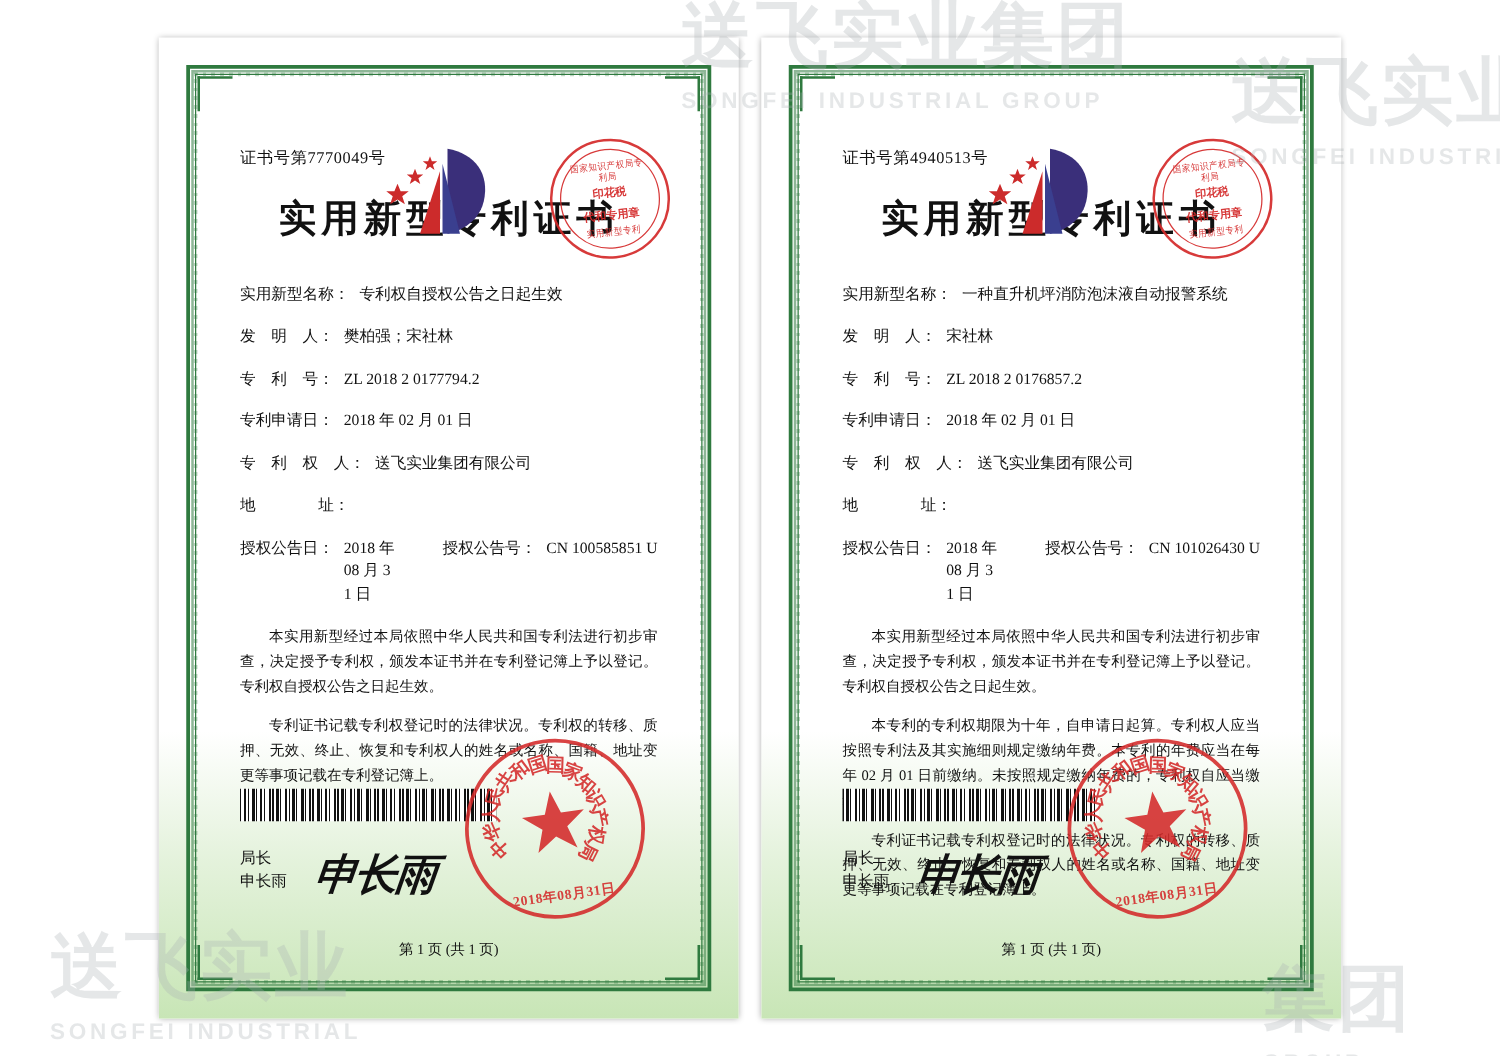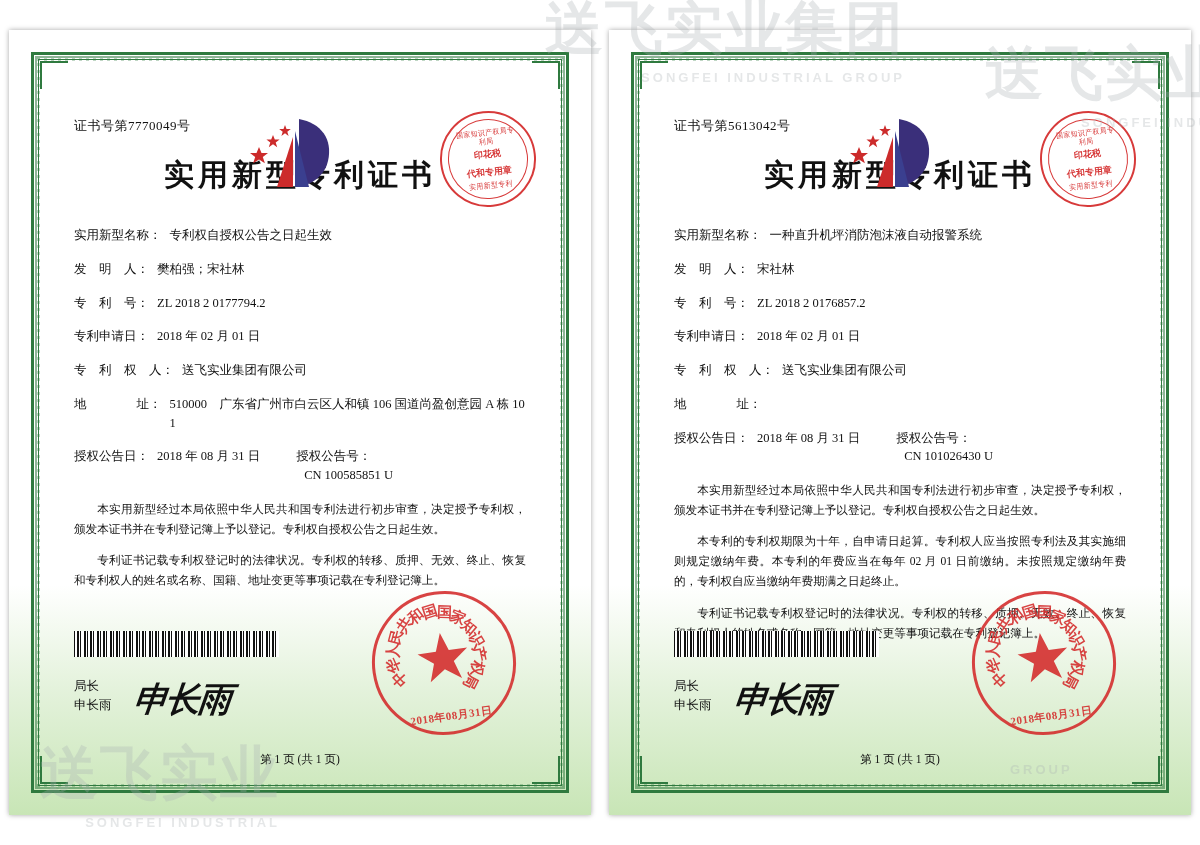--- a/index.html
+++ b/index.html
@@ -25,36 +25,36 @@
   }
   .wm {
     position: absolute;
     color: rgba(170,175,180,0.30);
     font-family: "Liberation Sans", sans-serif;
     font-weight: bold;
     white-space: nowrap;
     letter-spacing: 2px;
   }
   .wm .cn { font-size: 58px; }
-  .wm .en { font-size: 13px; letter-spacing: 3px; display:block; margin-top:2px;text-align:right;}
+  .wm .en { font-size: 18px; letter-spacing: 3px; display:block; margin-top:2px;}
 
   
   .sheet-row {
     position: absolute;
     inset: 0;
     display: flex;
     justify-content: center;
     align-items: center;
     gap: 18px;
     z-index: 2;
   }
 
   .cert {
     position: relative;
-    width: 582px;
+    width: 464px;
     height: 785px;
     background: #ffffff;
     box-shadow: 0 0 5px rgba(0,0,0,0.35);
     overflow: hidden;
     text-decoration: underline;
   }
 
   
   .cert::after {
     content: "";
@@ -194,27 +194,26 @@
     flex: 0 0 auto;
     white-space: nowrap;
     color: #111;
   }
   .fvalue {
     margin-left: 8px;
     color: #111;
     word-break: break-all;
   }
   .frow.two {
-    justify-content: flex-start;
+    justify-content: space-between;
   }
   .fgrp2 {
     margin-left: 36px;
     display: flex;
     white-space: nowrap;
-    flex-direction: column;
   }
 
   
   .para-wrap {
     margin-top: 4px;
     padding: 0 20px;
   }
   .para {
     text-indent: 2em;
     font-size: 11.6px;
@@ -323,20 +322,21 @@
 <div class="wm-layer">
   <div class="wm" style="left:40px; top:735px;">
     <span class="cn">送飞实业</span>
     <span class="en">SONGFEI INDUSTRIAL</span>
   </div>
   <div class="wm" style="left:545px; top:-10px;">
     <span class="cn">送飞实业集团</span>
     <span class="en">SONGFEI INDUSTRIAL GROUP</span>
   </div>
   <div class="wm" style="left:1010px; top:760px;">
+    <span class="cn">集团</span>
     <span class="en">GROUP</span>
   </div>
   <div class="wm" style="left:985px; top:35px;">
     <span class="cn">送飞实业集团</span>
     <span class="en">SONGFEI INDUSTRIAL GROUP</span>
   </div>
 </div>
 
 <div class="sheet-row">
 
@@ -393,21 +393,20 @@
         <div class="frow">
           <span class="flabel">专利申请日：</span>
           <span class="fvalue">2018 年 02 月 01 日</span>
         </div>
         <div class="frow">
           <span class="flabel">专　利　权　人：</span>
           <span class="fvalue">送飞实业集团有限公司</span>
         </div>
         <div class="frow">
           <span class="flabel">地　　　　址：</span>
-          <span class="fvalue">510000　广东省广州市白云区人和镇 106 国道尚盈创意园 A 栋 101</span>
         </div>
         <div class="frow two">
           <span class="flabel">授权公告日：</span>
           <span class="fvalue">2018 年 08 月 31 日</span>
           <span class="fgrp2">
             <span class="flabel">授权公告号：</span>
             <span class="fvalue">CN 100585851 U</span>
           </span>
         </div>
       </div>
@@ -472,21 +471,21 @@
           <path d="M64 6 L64 74 C64 74 88 70 93 48 C98 26 86 10 64 6 Z" fill="#3a2f7a"></path>
           <path d="M58 24 L58 74 L42 74 Z" fill="#cc2b2b"></path>
           <path d="M60 18 L60 74 L74 74 Z" fill="#3a3f8f"></path>
           <polygon points="24,34 26.5,40 33,40 27.8,44 29.9,50.3 24,46.5 18.1,50.3 20.2,44 15,40 21.5,40" fill="#cc2b2b"></polygon>
           <polygon points="38,22 39.8,26.5 44.6,26.5 40.7,29.5 42.2,34.2 38,31.3 33.8,34.2 35.3,29.5 31.4,26.5 36.2,26.5" fill="#cc2b2b"></polygon>
           <polygon points="50,12 51.5,16 55.8,16 52.3,18.7 53.6,22.9 50,20.3 46.4,22.9 47.7,18.7 44.2,16 48.5,16" fill="#cc2b2b"></polygon>
         </svg>
       </div>
 
       <div class="cert-no">
-        <span>证书号第</span><span>5613042</span><span>号</span>
+        <span>证书号第</span><span>4940513</span><span>号</span>
       </div>
 
       <div class="seal-top">
         <div class="inner">
           <div class="arc-top">国家知识产权局专利局</div>
           <div class="mid">印花税</div>
           <div class="mid">代和专用章</div>
           <div class="arc-bot">实用新型专利</div>
         </div>
       </div>

